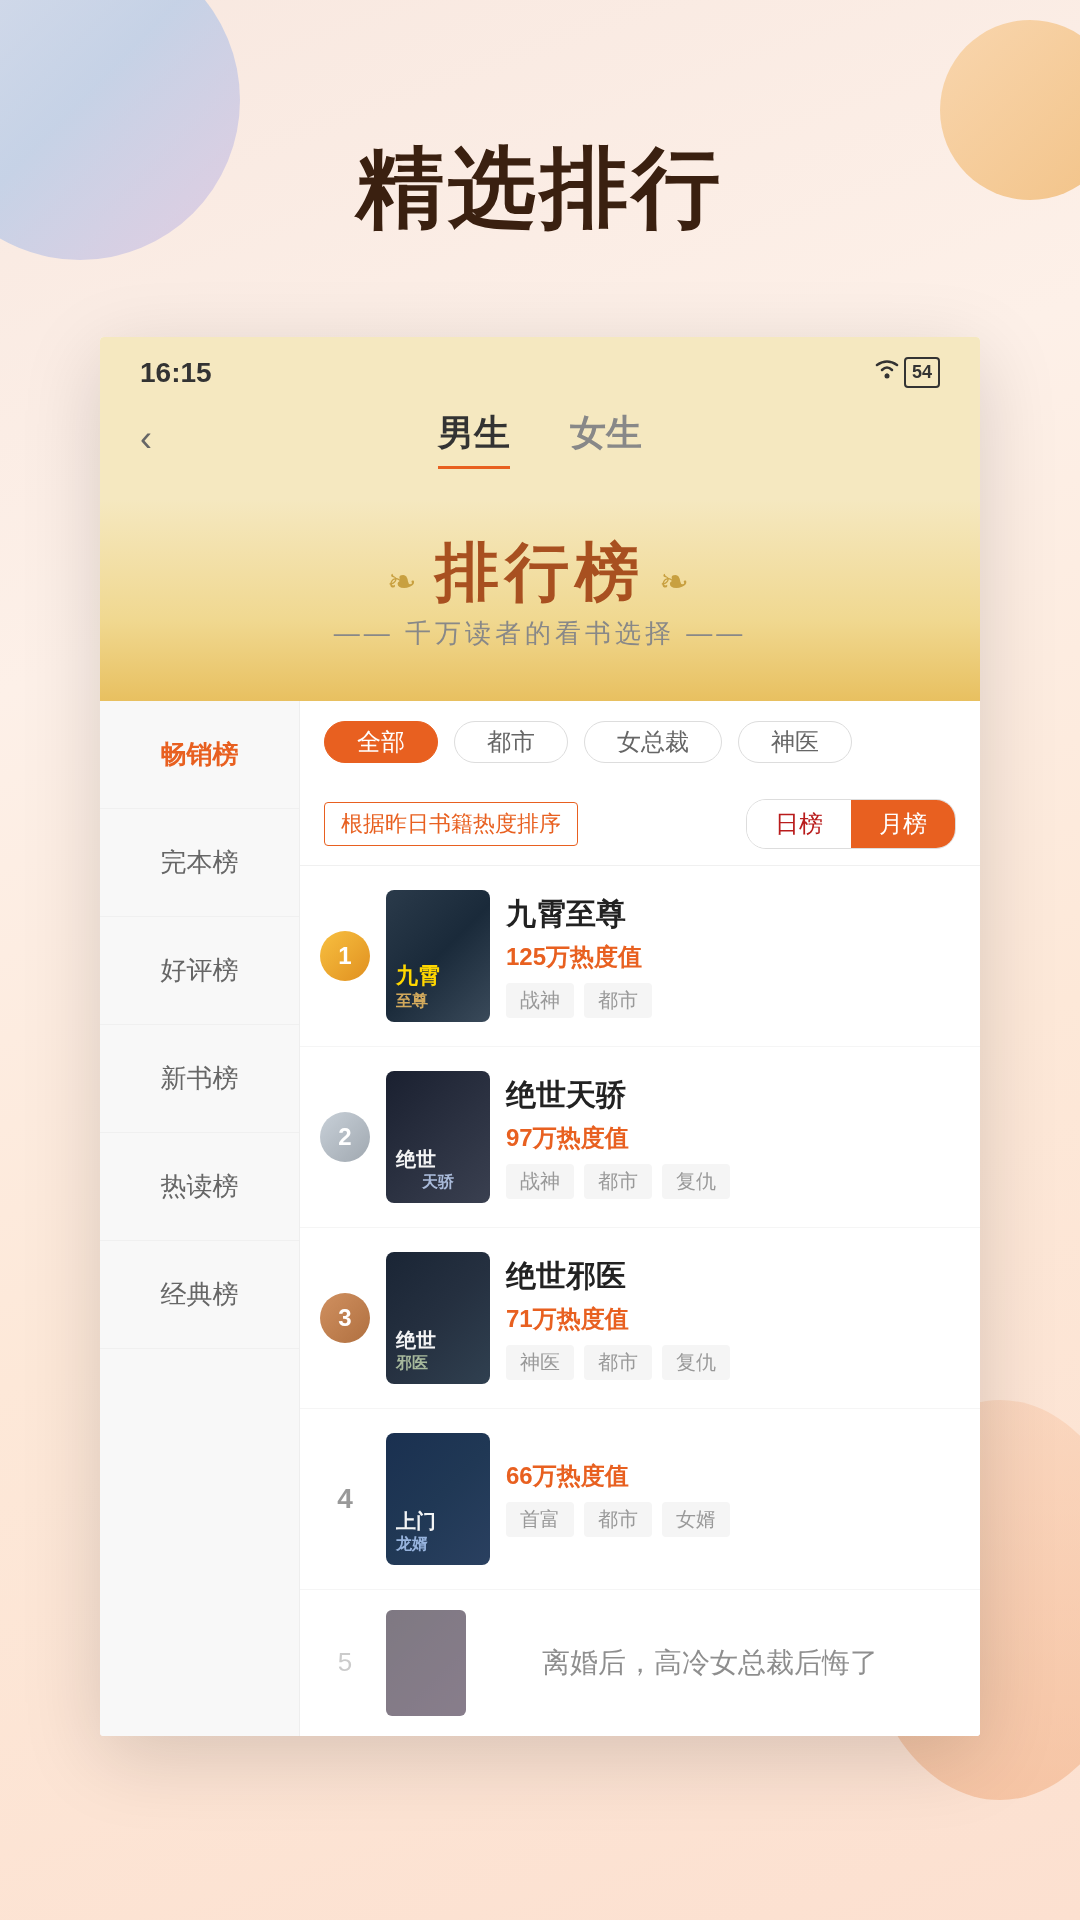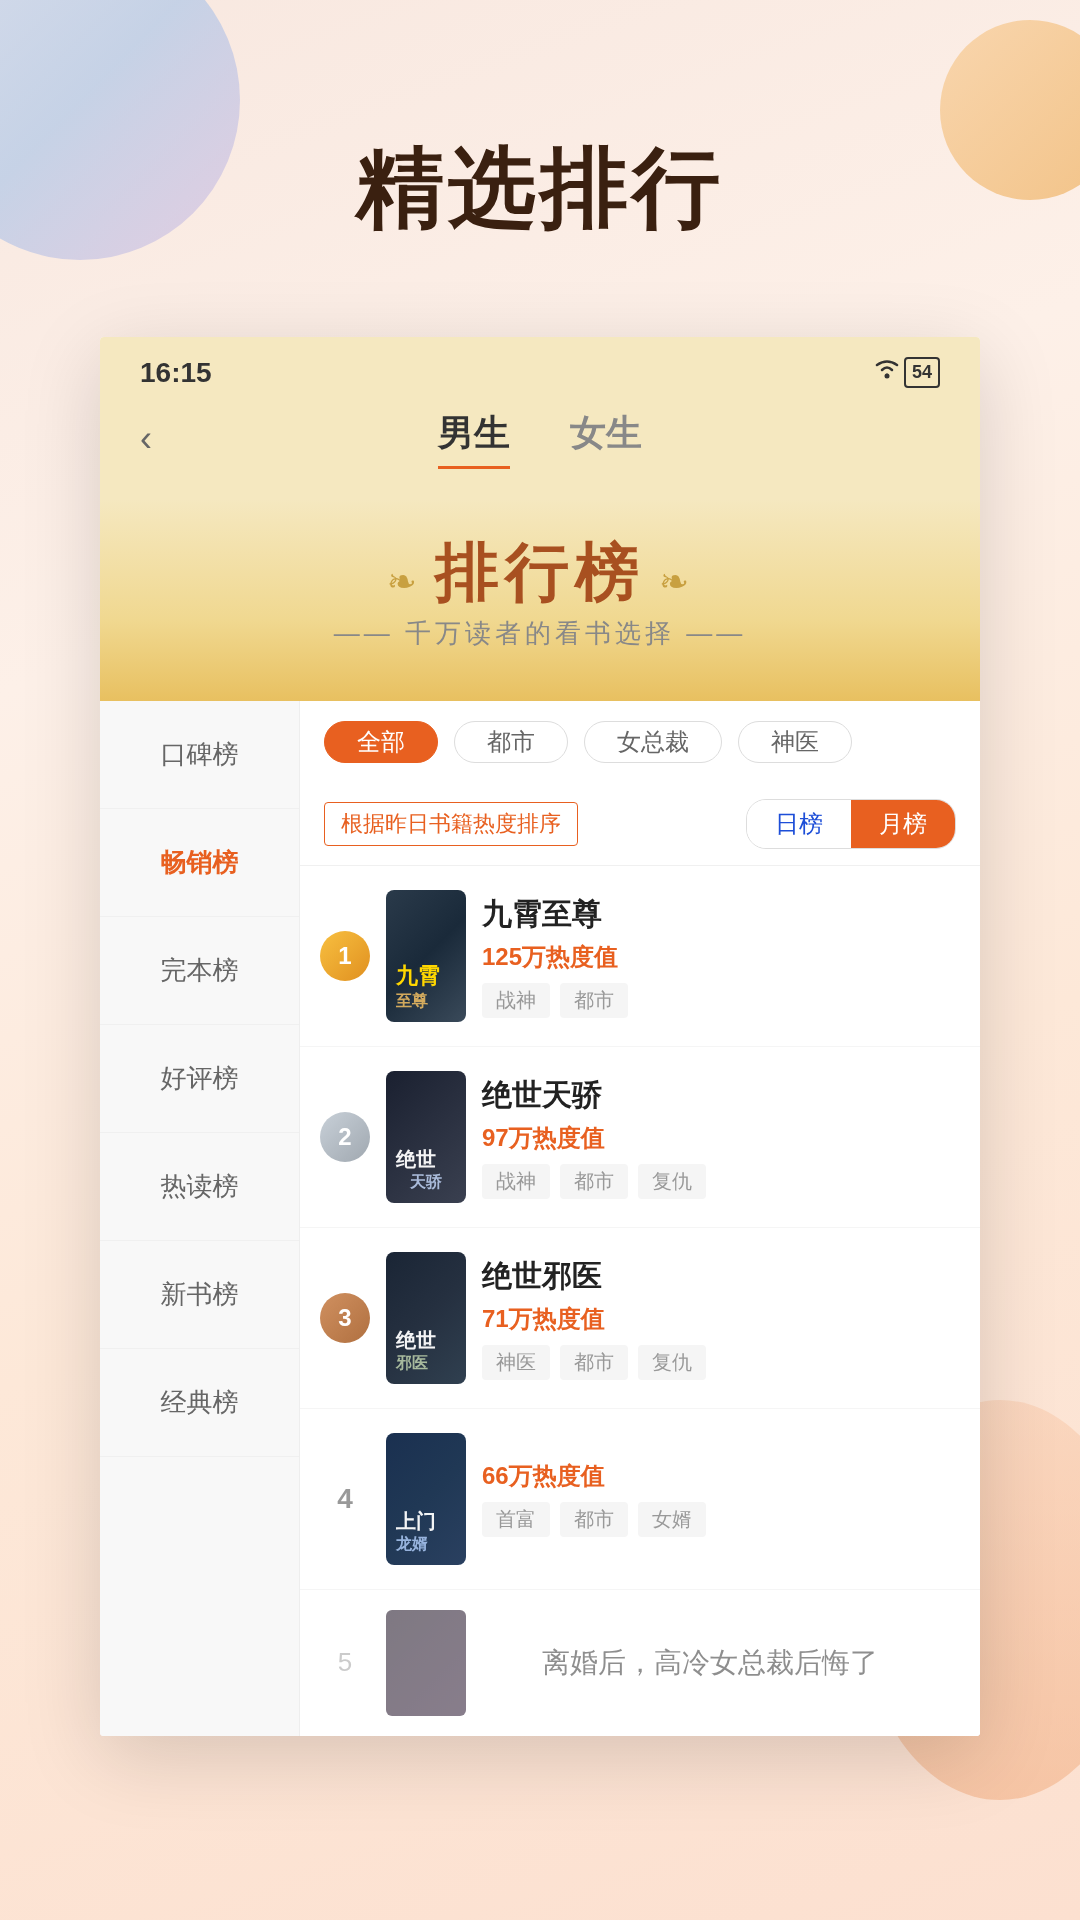--- a/index.html
+++ b/index.html
@@ -245,21 +245,21 @@
       gap: 0;
       border: 1px solid #ddd;
       border-radius: 20px;
       overflow: hidden;
     }
 
     .sort-tab {
       padding: 8px 28px;
       font-size: 24px;
       cursor: pointer;
-      color: #1d4ed8;
+      color: #b91c1c;
       background: white;
     }
 
     .sort-tab.active {
       background: #e86020;
       color: white;
     }
 
     
     .book-list {
@@ -294,21 +294,21 @@
       font-weight: 900;
       color: white;
       flex-shrink: 0;
     }
 
     .medal-gold { background: linear-gradient(135deg, #f8c040, #e09020); }
     .medal-silver { background: linear-gradient(135deg, #c8d0d8, #a0a8b0); }
     .medal-bronze { background: linear-gradient(135deg, #d09060, #b07040); }
 
     .book-cover {
-      width: 80px;
+      width: 104px;
       height: 132px;
       border-radius: 8px;
       flex-shrink: 0;
       overflow: hidden;
       background: #ddd;
     }
 
     
     .cover-1 { background: linear-gradient(135deg, #2a3a4a 0%, #1a2a3a 50%, #3a4a5a 100%); }
     .cover-2 { background: linear-gradient(135deg, #1a2030 0%, #2a3040 50%, #3a4050 100%); }
@@ -419,26 +419,25 @@
       <span>❧</span>
       <span class="banner-title">排行榜</span>
       <span>❧</span>
     </div>
     <div class="banner-subtitle">——  千万读者的看书选择  ——</div>
   </div>
 
   <div class="main-content">
 
     <div class="sidebar">
-      <div class="sidebar-item">口碑榜</div>
       <div class="sidebar-item active">畅销榜</div>
       <div class="sidebar-item">完本榜</div>
       <div class="sidebar-item">好评榜</div>
+      <div class="sidebar-item">新书榜</div>
       <div class="sidebar-item">热读榜</div>
-      <div class="sidebar-item">新书榜</div>
       <div class="sidebar-item">经典榜</div>
     </div>
 
     <div class="right-panel">
 
       <div class="filter-bar">
         <button class="filter-btn active">全部</button>
         <button class="filter-btn">都市</button>
         <button class="filter-btn">女总裁</button>
         <button class="filter-btn">神医</button>

